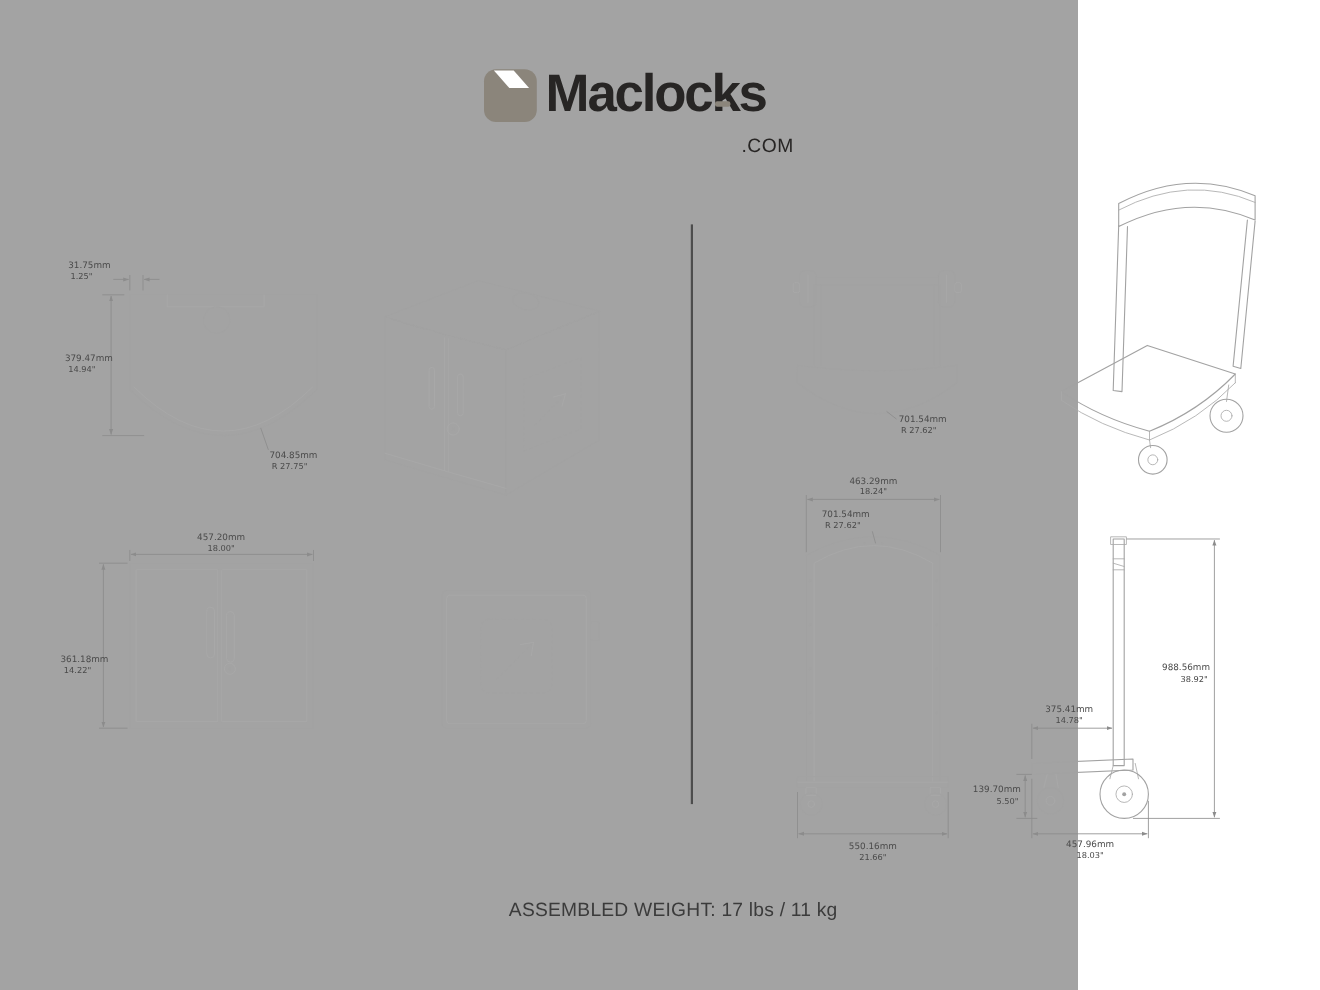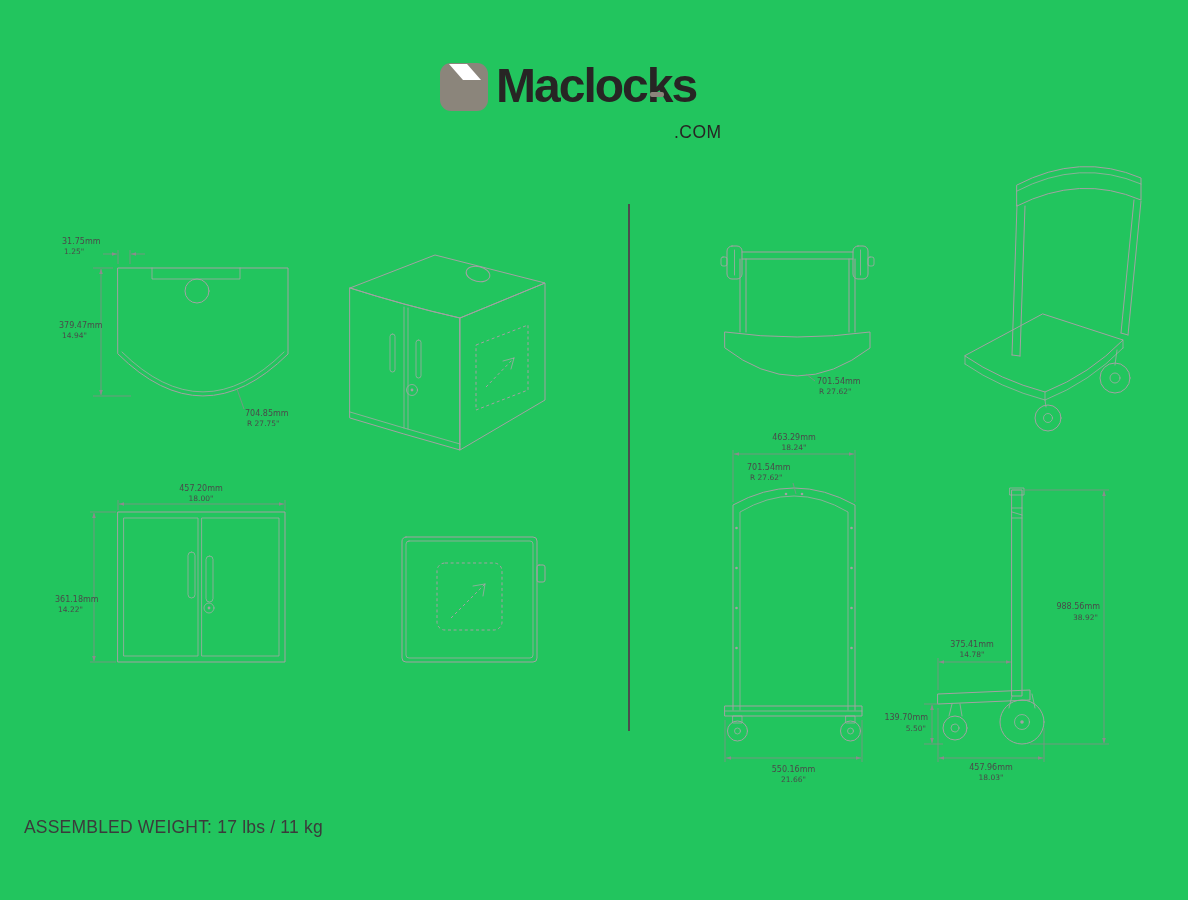--- a/index.html
+++ b/index.html
@@ -1,40 +1,40 @@
 <!DOCTYPE html>
 <html><head>
 <meta charset="utf-8">
 <style>
   * { margin:0; padding:0; box-sizing:border-box; }
   html,body { background:#ffffff; }
   body {
     width:1200px; height:900px; position:relative; overflow:hidden;
     font-family:"Liberation Sans", sans-serif;
   }
-  .page { position:absolute; left:0; top:0; width:1188px; height:900px; background:#22c55e; }
+  .page { position:absolute; left:0; top:0; width:980px; height:900px; background:#a3a3a3; }
 
   
   .logo { position:absolute; left:438px; top:58px; width:360px; height:95px; }
   .logo-mark { position:absolute; left:2px; top:5px; }
   .logo-text {
     position:absolute; left:58px; top:0px;
     font-size:48px; font-weight:bold; color:#272524; letter-spacing:-2px;
   }
   .logo-dash { position:absolute; left:212px; top:34px; width:14px; height:4.5px;
     background:#8b857b; border-radius:2px; }
   .logo-tld { position:absolute; left:236px; top:64px; font-size:17.5px; font-weight:normal;
     color:#272524; letter-spacing:0.5px; }
 
   
   .divider { position:absolute; left:628px; top:204px; width:2px; height:527px; background:#4d4d4d; }
 
   
   .footer {
-    position:absolute; left:0; top:817px; width:1200px; padding-left:24px;
+    position:absolute; left:0; top:817px; width:1200px; text-align:center; padding-left:24px;
     font-size:17.5px; color:#3b3b3b; letter-spacing:0.2px;
   }
 
   
   .draw { position:absolute; }
   svg { overflow:visible; }
   .ln   { fill:none; stroke:#a2a2a2; stroke-width:1; stroke-linejoin:round; stroke-linecap:round; }
   .ln2  { fill:none; stroke:#a9a9a9; stroke-width:0.75; stroke-linejoin:round; stroke-linecap:round; }
   .dash { fill:none; stroke:#a2a2a2; stroke-width:1; stroke-dasharray:3 2.6; }
   .dim  { fill:none; stroke:#8c8c8c; stroke-width:0.75; }

